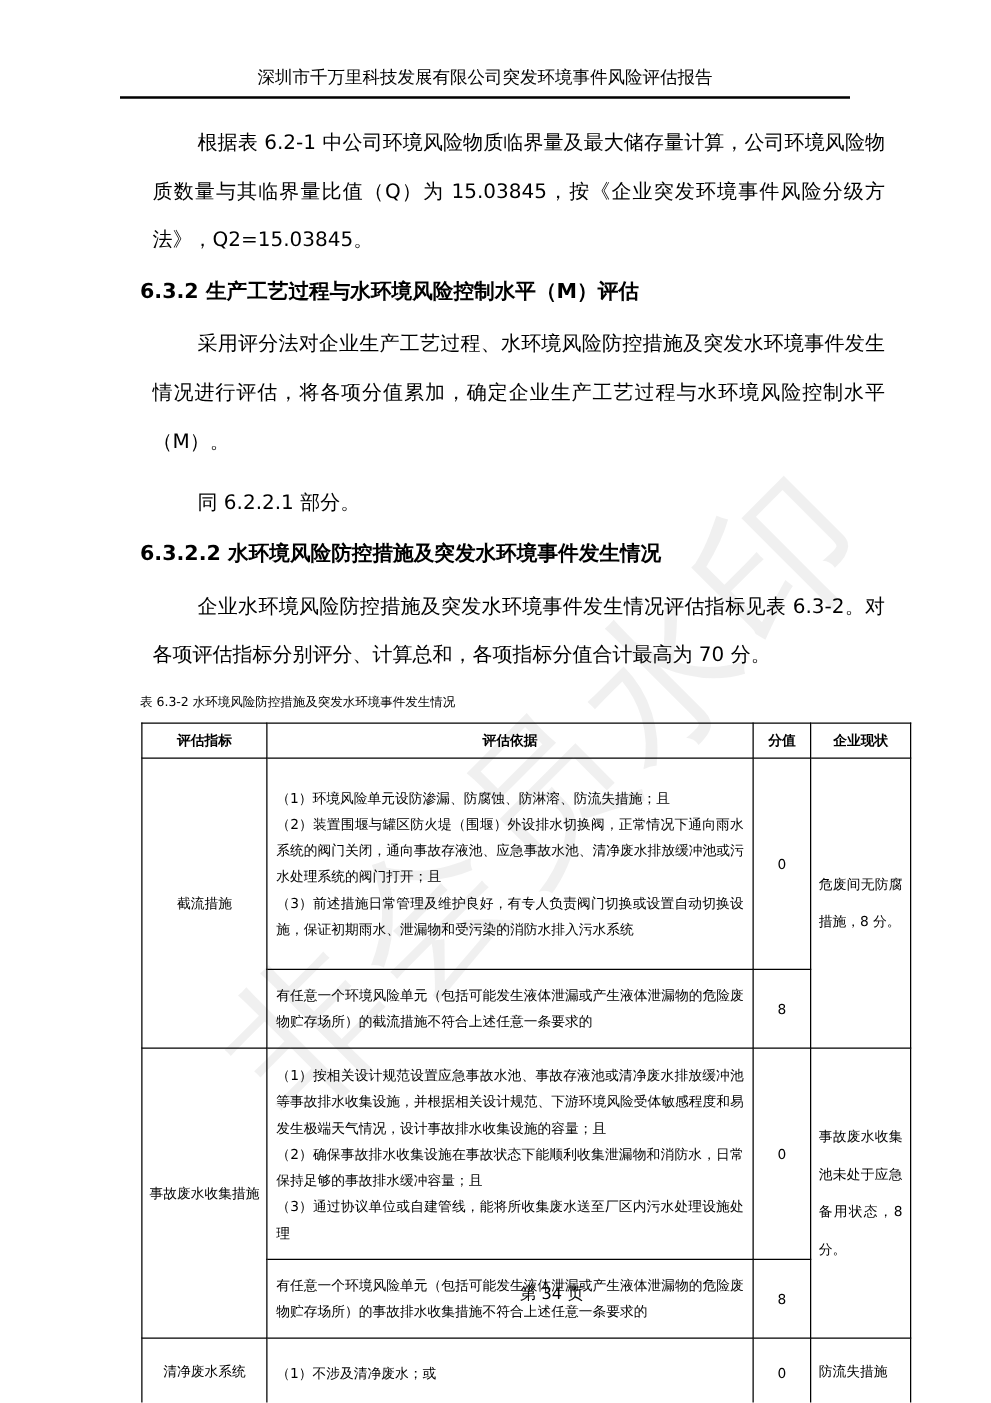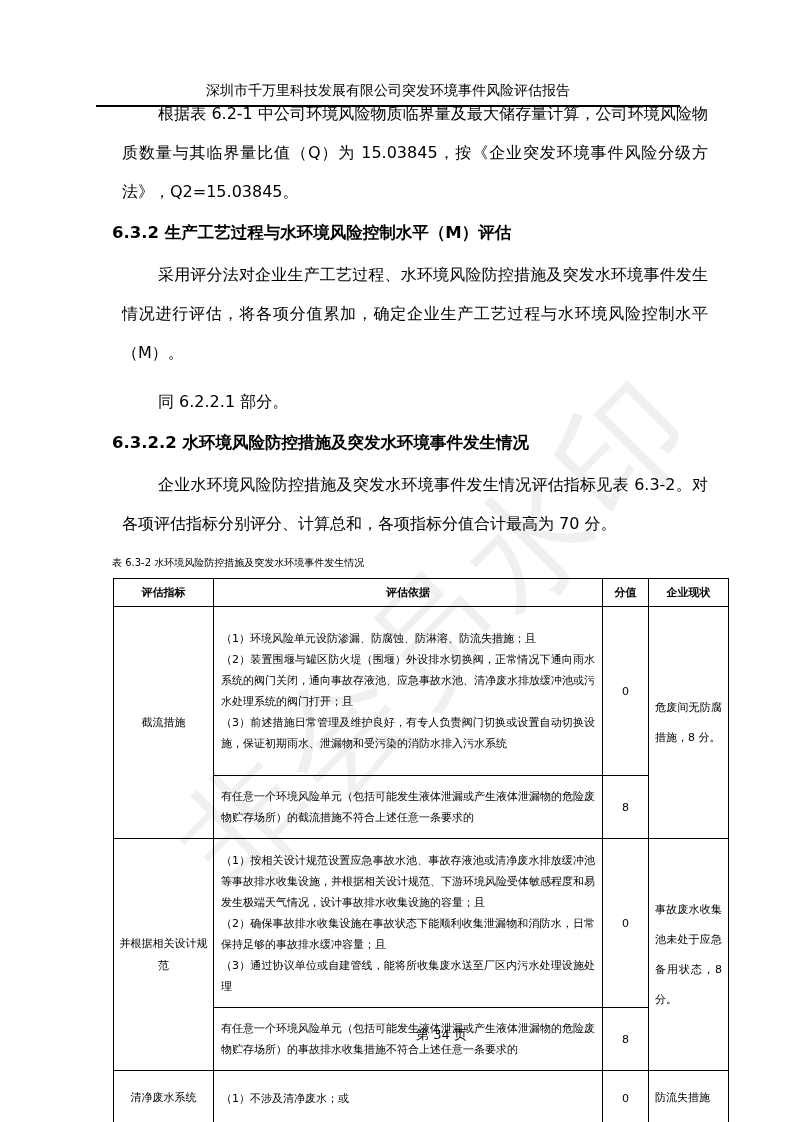--- a/index.html
+++ b/index.html
@@ -4,21 +4,21 @@
 <style>
   html,body{margin:0;padding:0;}
   body{
     width:793px;height:1122px;background:#ffffff;color:#000;
     font-family:"DejaVu Sans","Liberation Sans",sans-serif;
     position:relative;overflow:hidden;
   }
   .page-header{
     position:absolute;left:96px;top:52px;width:584px;
     text-align:center;font-size:14px;line-height:20px;
-    padding-bottom:5px;border-bottom:2px solid #000;margin-top:28px;
+    padding-bottom:5px;border-bottom:2px solid #000;
   }
   .content{
     position:absolute;left:112px;top:84px;width:606px;
   }
   p.body-para{
     margin:10px;font-size:16px;line-height:39px;text-align:justify;
   }
   p.indent{text-indent:36px;}
   h3.sec{
     font-size:16.5px;font-weight:bold;margin:7px 0 6px 0;line-height:24px;
@@ -108,21 +108,21 @@
 （2）装置围堰与罐区防火堤（围堰）外设排水切换阀，正常情况下通向雨水系统的阀门关闭，通向事故存液池、应急事故水池、清净废水排放缓冲池或污水处理系统的阀门打开；且
 （3）前述措施日常管理及维护良好，有专人负责阀门切换或设置自动切换设施，保证初期雨水、泄漏物和受污染的消防水排入污水系统</td>
         <td class="c-score">0</td>
         <td class="c-status" rowspan="2">危废间无防腐措施，8 分。</td>
       </tr>
       <tr class="h-small">
         <td class="c-basis">有任意一个环境风险单元（包括可能发生液体泄漏或产生液体泄漏物的危险废物贮存场所）的截流措施不符合上述任意一条要求的</td>
         <td class="c-score">8</td>
       </tr>
       <tr class="h-big">
-        <td class="c-ind" rowspan="2">并根据相关设计规范</td>
+        <td class="c-ind" rowspan="2">事故废水收集措施</td>
         <td class="c-basis">（1）按相关设计规范设置应急事故水池、事故存液池或清净废水排放缓冲池等事故排水收集设施，并根据相关设计规范、下游环境风险受体敏感程度和易发生极端天气情况，设计事故排水收集设施的容量；且
 （2）确保事故排水收集设施在事故状态下能顺利收集泄漏物和消防水，日常保持足够的事故排水缓冲容量；且
 （3）通过协议单位或自建管线，能将所收集废水送至厂区内污水处理设施处理</td>
         <td class="c-score">0</td>
         <td class="c-status" rowspan="2">事故废水收集池未处于应急备用状态，8 分。</td>
       </tr>
       <tr class="h-small">
         <td class="c-basis">有任意一个环境风险单元（包括可能发生液体泄漏或产生液体泄漏物的危险废物贮存场所）的事故排水收集措施不符合上述任意一条要求的</td>
         <td class="c-score">8</td>
       </tr>

